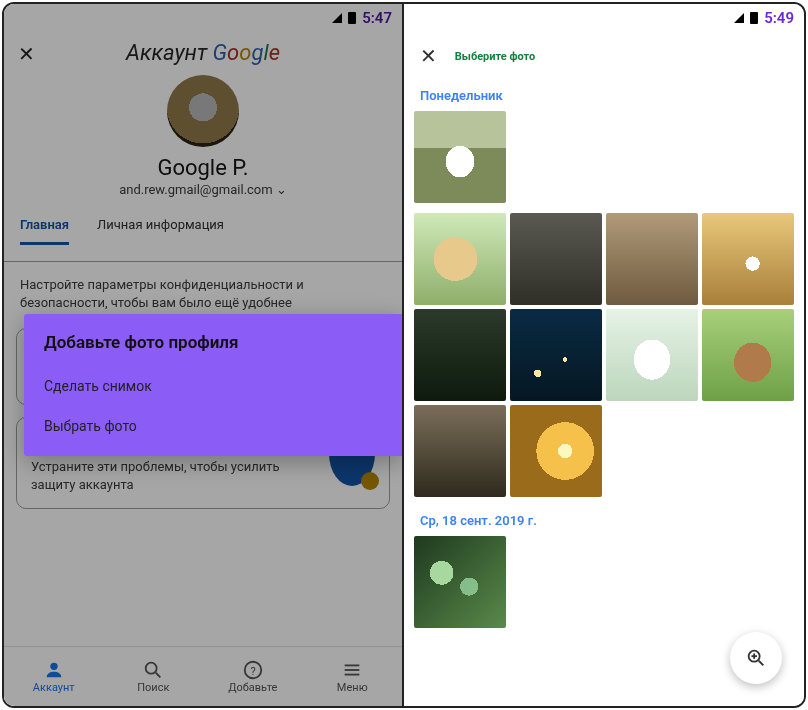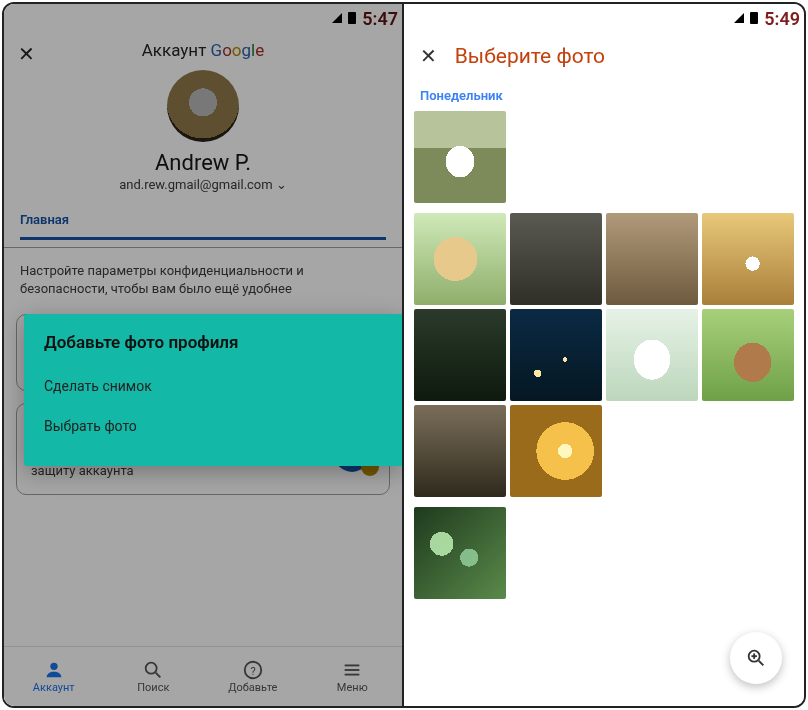--- a/index.html
+++ b/index.html
@@ -1,60 +1,60 @@
 <!DOCTYPE html>
 <html><head>
 <meta charset="utf-8">
 <style>
   * { box-sizing: border-box; margin: 0; padding: 0; }
   body { font-family: -apple-system, Roboto, Arial, sans-serif; background: #fff; }
   .container { display: flex; gap: 0; border: 2px solid #222; border-radius: 12px; overflow: hidden; width: 804px; height: 706px; margin: 2px; }
   .phone { width: 50%; height: 100%; position: relative; background: #fff; overflow: hidden; }
   .phone.left { border-right: 2px solid #222; }
 
-  .statusbar { height: 28px; display: flex; justify-content: flex-end; align-items: center; padding: 0 4px; font-size: 18px; font-weight: 600; color: #7f1d1d; }
+  .statusbar { height: 28px; display: flex; justify-content: flex-end; align-items: center; padding: 0 10px; font-size: 15px; font-weight: 600; color: #6d28d9; }
   .statusbar .cell, .statusbar .wifi, .statusbar .batt { width: 0; height: 0; }
   .statusbar .tri { width:0; height:0; border-left:10px solid transparent; border-bottom:10px solid #000; }
   .statusbar .batt { width: 8px; height: 12px; background:#000; border-radius:1px; }
 
   
   .lcontent { filter: brightness(0.72); }
   .lheader { text-align: center; padding: 8px 0 6px; position: relative; }
   .lheader .close { position: absolute; left: 14px; top: 10px; font-size: 20px; color: #333; }
-  .lheader .title { font-size: 17px; color: #333; }
+  .lheader .title { font-size: 22px; color: #333; font-style: italic; }
   .gword .g1{color:#4285F4}.gword .g2{color:#EA4335}.gword .g3{color:#FBBC05}.gword .g4{color:#4285F4}.gword .g5{color:#34A853}.gword .g6{color:#EA4335}
   .avatar { width: 72px; height: 72px; border-radius: 50%; margin: 10px auto 8px; background: radial-gradient(circle at 50% 45%, #fff 0 14px, #c9a96a 14px 36px, #3a2f1f 36px); position: relative; }
   .username { text-align:center; font-size: 22px; color:#222; margin-top: 2px; }
   .email { text-align:center; font-size: 13px; color:#555; margin-top: 2px; }
-  .tabs { display:flex; gap: 28px; padding: 14px 16px 7px; font-size: 13px; color:#444; border-bottom:1px solid #ddd;flex-direction:column; }
+  .tabs { display:flex; gap: 28px; padding: 14px 16px 16px; font-size: 13px; color:#444; border-bottom:1px solid #ddd; }
   .tabs .tab { padding-bottom: 10px; white-space: nowrap; }
   .tabs .tab.active { color:#1a73e8; font-weight:600; border-bottom: 3px solid #1a73e8; }
   .intro { padding: 14px 16px 4px; font-size: 13px; color:#555; line-height:1.4; }
   .card { margin: 12px 12px; border:1px solid #ddd; border-radius:10px; padding: 14px; }
   .card .ctxt { font-size:13px; color:#555; line-height:1.4; }
   .card .clink { color:#1a73e8; font-size:13px; font-weight:500; margin-top:12px; display:inline-block; }
   .card h3 { font-size:15px; color:#222; margin-bottom:8px; }
   .shield { float:right; width:46px; height:54px; background:#1a73e8; border-radius:6px 6px 50% 50% / 6px 6px 60% 60%; position:relative; margin-left:10px; }
   .shield::after { content:""; position:absolute; right:-4px; bottom:-4px; width:18px; height:18px; background:#fbbc05; border-radius:50%; }
 
   .bottomnav { position:absolute; bottom:0; left:0; right:0; height:60px; background:#fff; border-top:1px solid #e0e0e0; display:flex; }
   .bottomnav .bn { flex:1; display:flex; flex-direction:column; align-items:center; justify-content:center; font-size:11px; color:#555; }
   .bottomnav .bn.active { color:#1a73e8; }
   .bn svg { width:22px; height:22px; }
 
   
   .scrim { position:absolute; inset:0; background:rgba(0,0,0,0.35); }
-  .modal { position:absolute; left:20px; right:0; top:310px; background:#14b8a6; border-radius:3px 0 0 3px; box-shadow:0 6px 24px rgba(0,0,0,0.3); padding: 18px 20px 20px; }
+  .modal { position:absolute; left:20px; right:0; top:310px; background:#8b5cf6; border-radius:3px 0 0 3px; box-shadow:0 6px 24px rgba(0,0,0,0.3); padding: 18px 20px 10px; }
   .modal h2 { font-size:17px; font-weight:600; color:#111; margin-bottom:14px; }
   .modal .opt { font-size:14px; color:#222; padding:12px 0; }
 
   
   .rheader { display:flex; align-items:center; gap:18px; padding: 12px 16px 14px; }
   .rheader .x { font-size:20px; color:#333; }
-  .rheader .rtitle { font-size:21px; color:#c2410c; }
+  .rheader .rtitle { font-size:11px; color:#15803d;font-weight:bold; }
   .section-label { font-size:13px; font-weight:600; color:#3b82f6; padding: 6px 16px 8px; }
   .grid { display:grid; grid-template-columns: repeat(4, 1fr); gap:4px; padding: 0 10px 10px; }
   .thumb { aspect-ratio:1/1; border-radius:2px; }
   .grid.one .thumb { grid-column: span 1; }
 
   .t-rabbit { background: radial-gradient(ellipse at 50% 55%, #fff 0 22%, transparent 22%), linear-gradient(180deg,#b7c39a 0 40%, #7d8a5a 40% 100%); }
   .t-dog { background: radial-gradient(circle at 45% 50%, #e7c98b 0 32%, transparent 32%), linear-gradient(180deg,#cfe9b9,#8fae6a); }
   .t-monkey { background: linear-gradient(180deg,#5a5a52,#2f2f28); }
   .t-cat { background: linear-gradient(180deg,#b09a7a,#6e5a3e); }
   .t-run { background: radial-gradient(circle at 55% 55%, #fff 0 10%, transparent 10%), linear-gradient(180deg,#e8c87a,#a97f3a); }
@@ -80,25 +80,26 @@
         <span class="tri"></span>
         <span class="batt" style="margin:0 6px"></span>
         <span>5:47</span>
       </div>
       <div class="lheader">
         <span class="close">✕</span>
         <span class="title">
           <span>Аккаунт </span><span class="gword"><span class="g1">G</span><span class="g2">o</span><span class="g3">o</span><span class="g4">g</span><span class="g5">l</span><span class="g6">e</span></span>
         </span>
         <div class="avatar"></div>
-        <div class="username">Andrew P.</div>
+        <div class="username">Google P.</div>
         <div class="email"><span>and.rew.gmail@gmail.com</span> <span>⌄</span></div>
       </div>
       <div class="tabs">
         <div class="tab active">Главная</div>
+        <div class="tab">Личная информация</div>
       </div>
       <div class="intro">Настройте параметры конфиденциальности и безопасности, чтобы вам было ещё удобнее</div>
       <div class="card">
         <div class="ctxt">используется для персонализации сервисов Google.</div>
         <span class="clink">Управление данными и персонализация</span>
       </div>
       <div class="card">
         <div class="shield"></div>
         <h3>Обнаружены проблемы безопасности</h3>
         <div class="ctxt">Устраните эти проблемы, чтобы усилить защиту аккаунта</div>
@@ -167,20 +168,21 @@
       <div class="thumb t-cat"></div>
       <div class="thumb t-run"></div>
       <div class="thumb t-forest"></div>
       <div class="thumb t-city"></div>
       <div class="thumb t-pup"></div>
       <div class="thumb t-guinea"></div>
       <div class="thumb t-autumn"></div>
       <div class="thumb t-sun"></div>
     </div>
 
+    <div class="section-label">Ср, 18 сент. 2019 г.</div>
     <div class="grid one">
       <div class="thumb t-bokeh"></div>
     </div>
 
     <div class="fab">
       <svg viewBox="0 0 24 24">
           <circle cx="10" cy="10" r="6" fill="none" stroke="#333" stroke-width="2"></circle>
           <line x1="15" y1="15" x2="20" y2="20" stroke="#333" stroke-width="2"></line>
           <line x1="7" y1="10" x2="13" y2="10" stroke="#333" stroke-width="2"></line>
           <line x1="10" y1="7" x2="10" y2="13" stroke="#333" stroke-width="2"></line>

